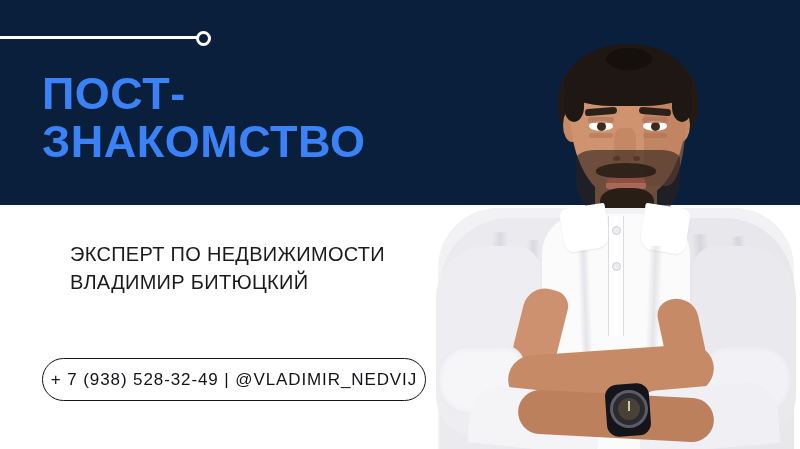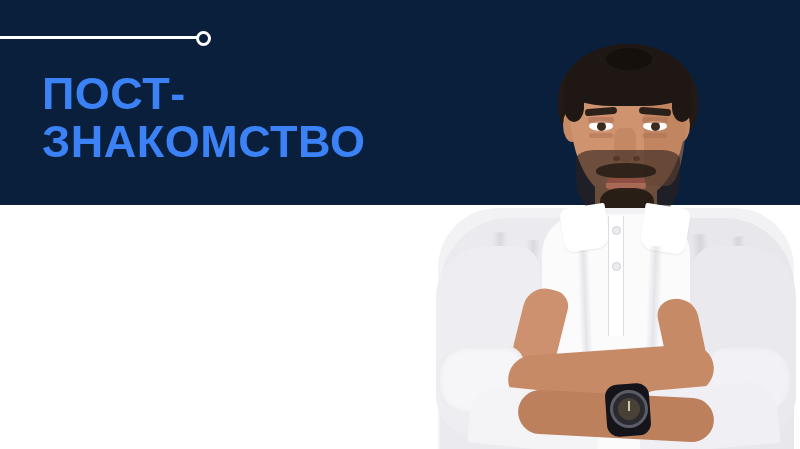--- a/index.html
+++ b/index.html
@@ -459,21 +459,26 @@
   <div id="header-band"></div>
 
   <div id="deco">
     <div id="deco-line"></div>
     <div id="deco-ring"></div>
   </div>
 
   <div id="title">ПОСТ-
 ЗНАКОМСТВО</div>
 
-
+  <div id="subtitle">ЭКСПЕРТ ПО НЕДВИЖИМОСТИ
+ВЛАДИМИР БИТЮЦКИЙ</div>
+
+  <div id="contact-pill">
+    <span id="contact-text">+ 7 (938) 528-32-49 | @VLADIMIR_NEDVIJ</span>
+  </div>
 
   <div id="photo">
 
     <div class="hair-back"></div>
     <div class="ear l"></div>
     <div class="ear r"></div>
     <div class="neck"></div>
     <div class="neck-shadow"></div>
 
     <div class="face"></div>

